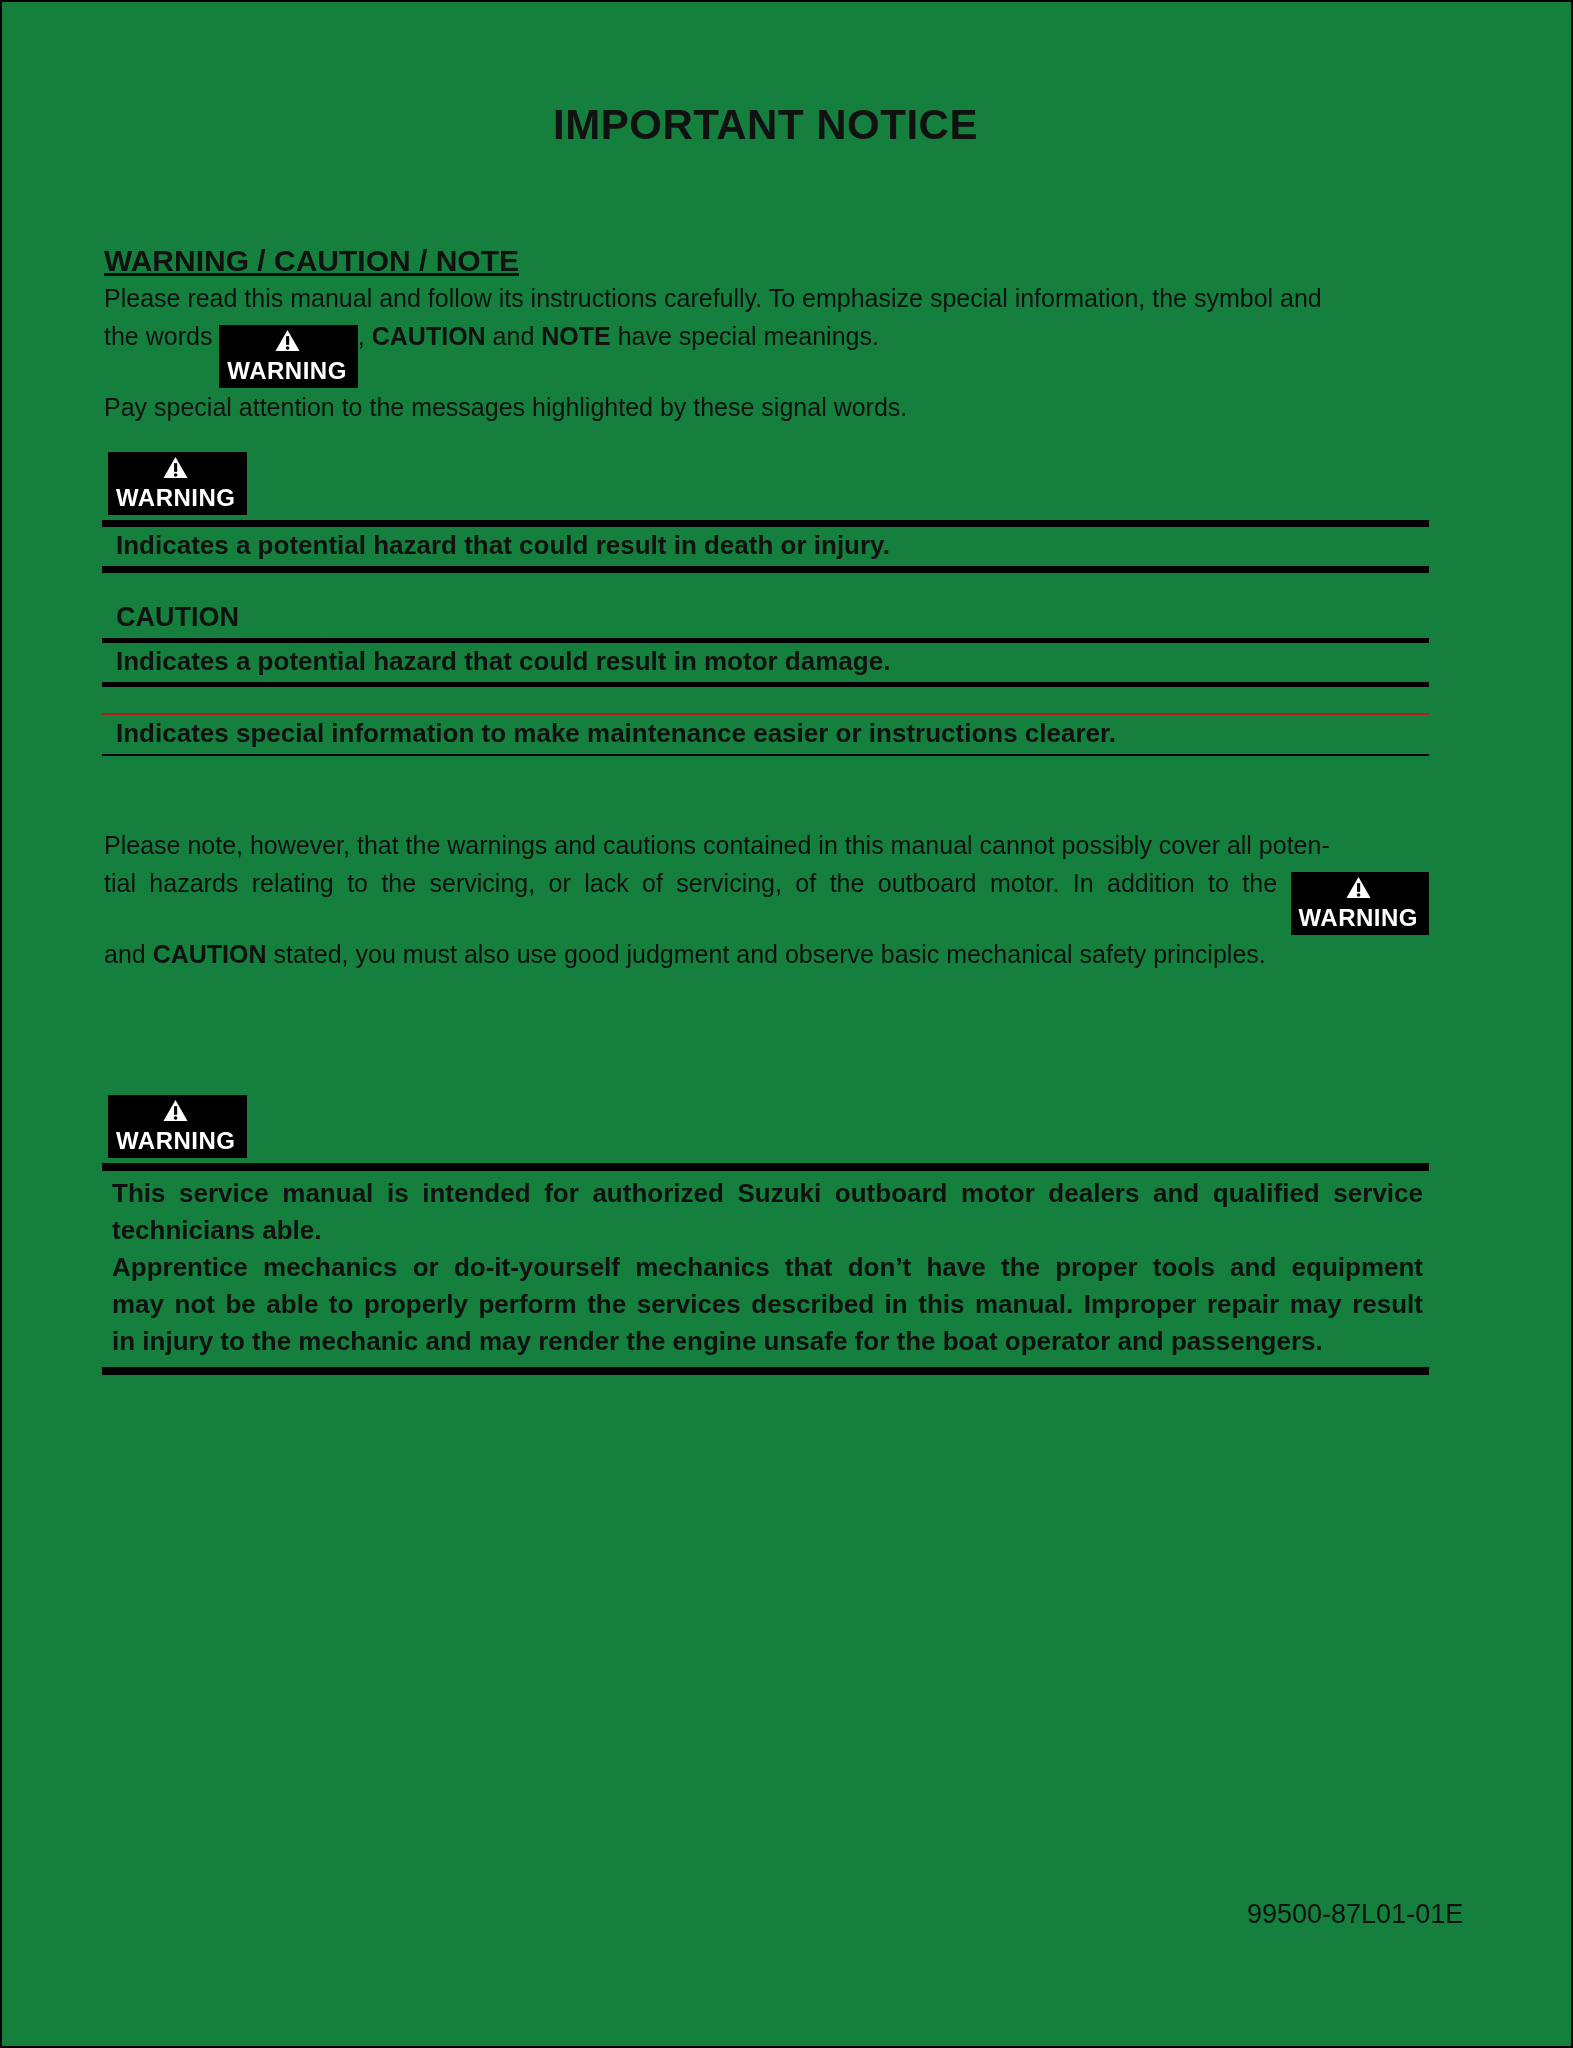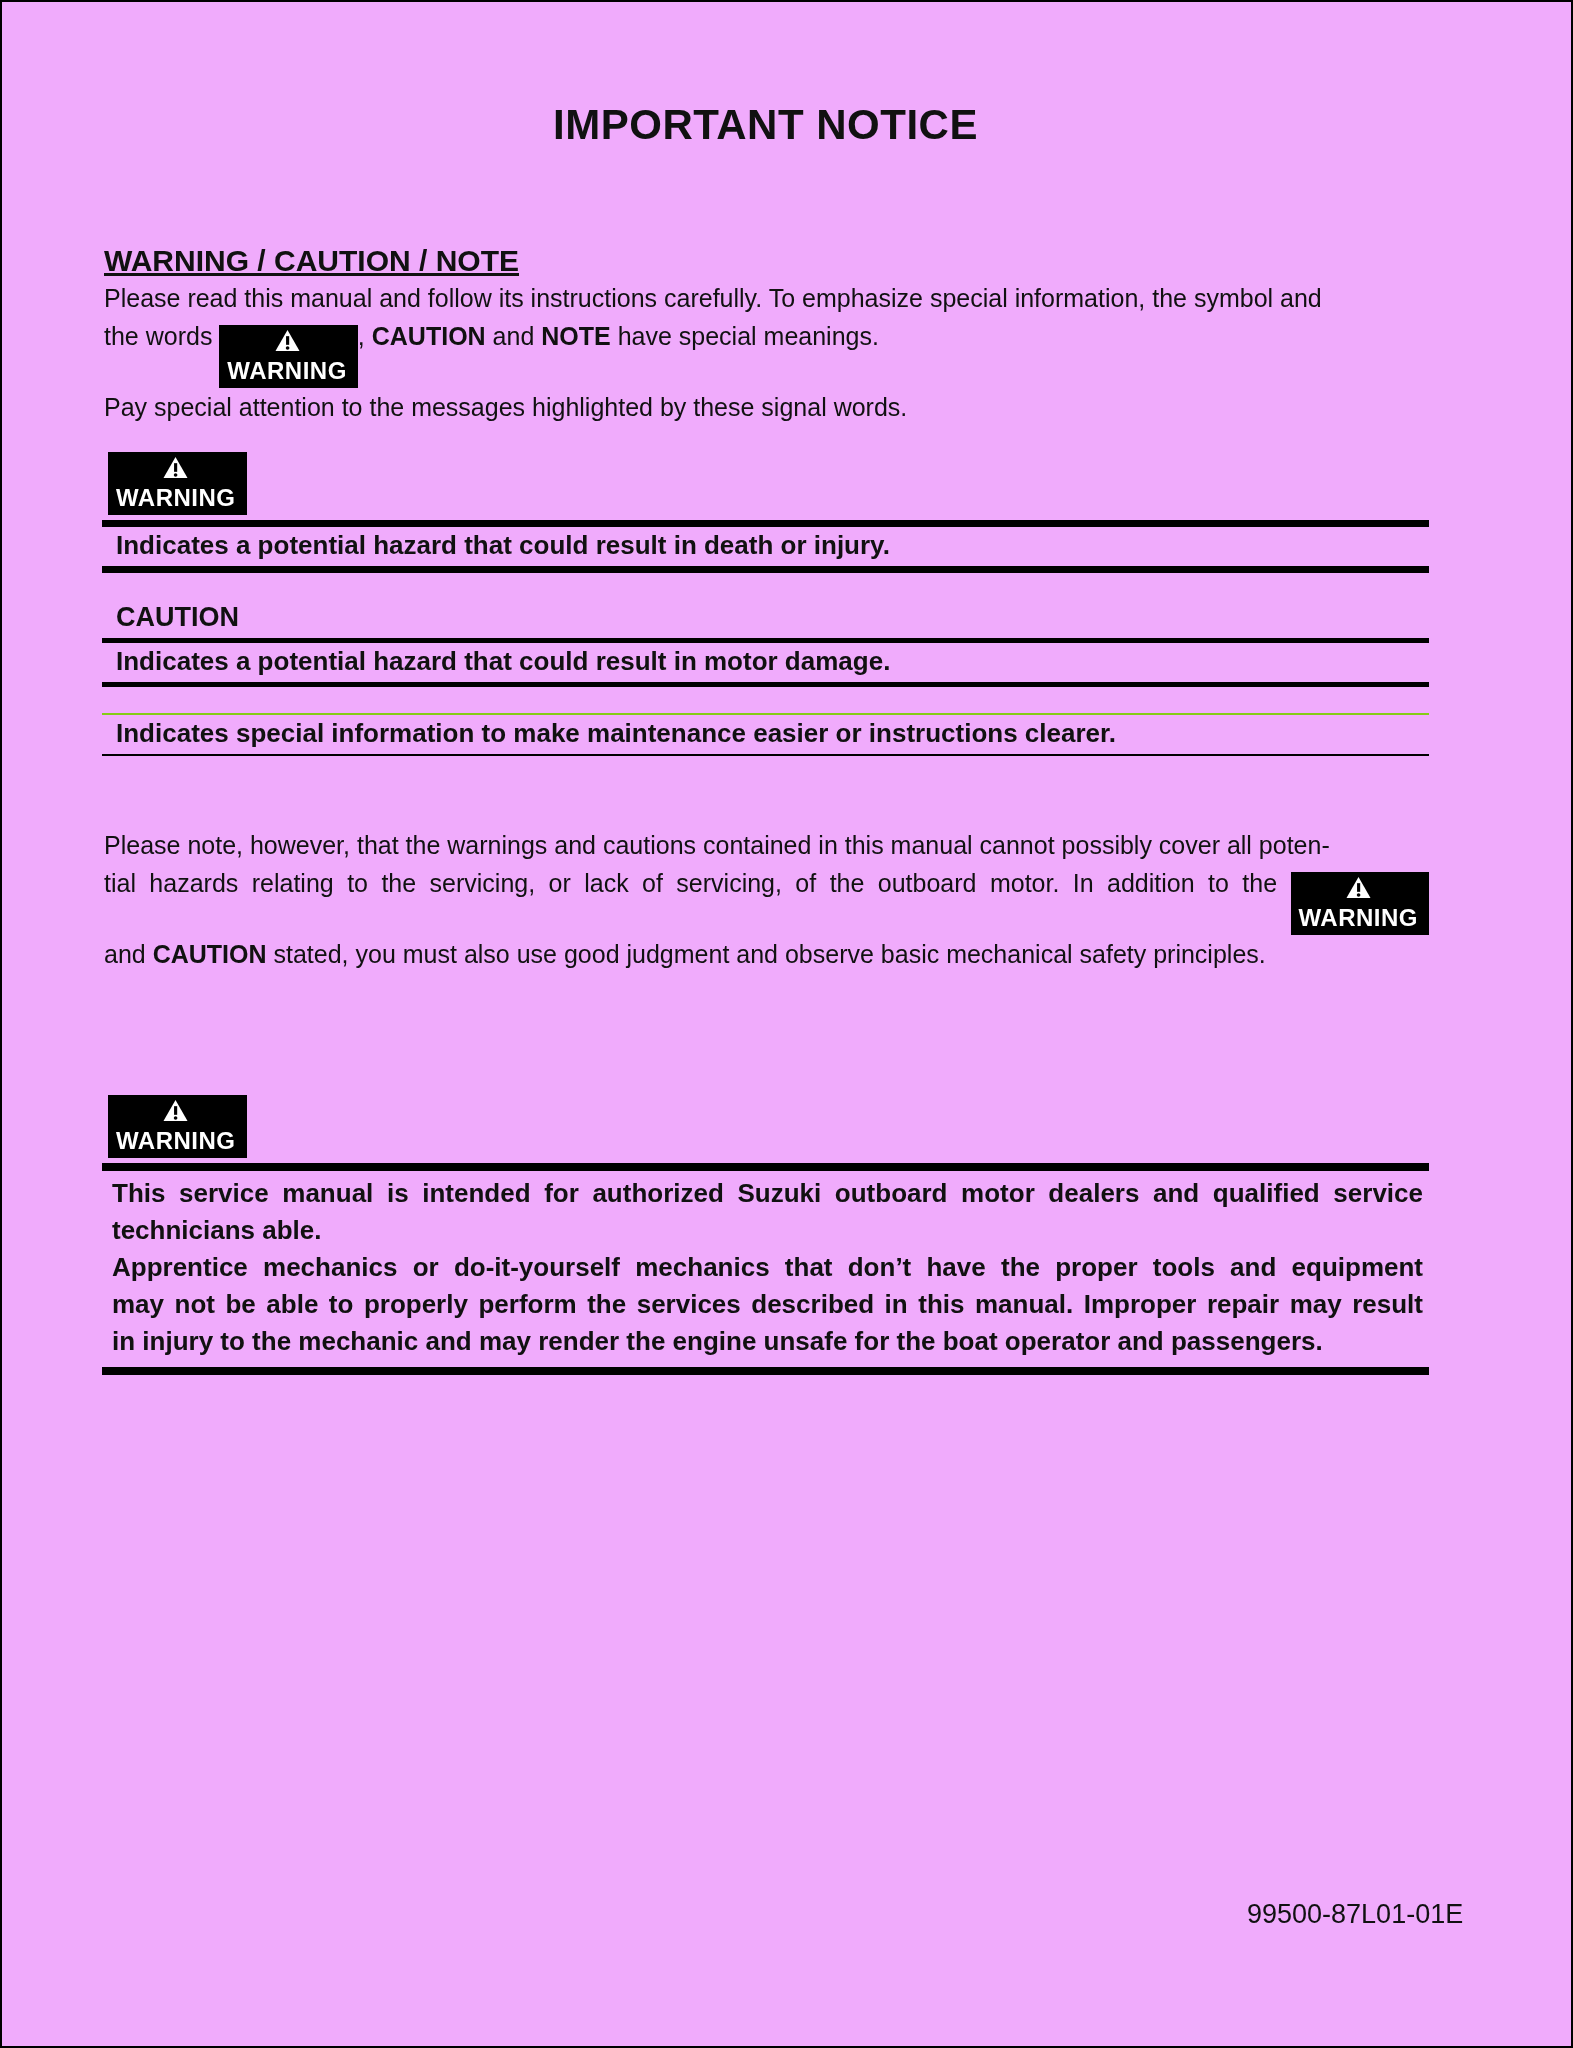--- a/index.html
+++ b/index.html
@@ -1,21 +1,21 @@
 <!DOCTYPE html>
 <html><head>
 <meta charset="utf-8">
 <style>
   html, body { margin: 0; padding: 0; background: #e8e8e8; }
   .page {
     position: relative;
     width: 1573px;
     height: 2048px;
     margin: 0 auto;
-    background: #f0abfc;
+    background: #15803d;
     border: 2px solid #000000;
     box-sizing: border-box;
     font-family: "Liberation Sans", "DejaVu Sans", sans-serif;
     color: #111111;
     overflow: hidden;
   }
   .content { padding: 0 142px 0 100px; }
 
   .title {
     margin-top: 100px;
@@ -69,21 +69,21 @@
     margin-bottom: 5px;
   }
   .rulebox {
     font-size: 26px;
     font-weight: bold;
     line-height: 30px;
     padding: 3px 8px 6px 14px;
   }
   .rulebox-heavy  { border-top: 7px solid #000; border-bottom: 7px solid #000; }
   .rulebox-medium { border-top: 5px solid #000; border-bottom: 5px solid #000; }
-  .rulebox-thin   { border-top: 2px solid #84cc16; border-bottom: 2px solid #000; }
+  .rulebox-thin   { border-top: 2px solid #b91c1c; border-bottom: 2px solid #000; }
   .sig-caution { margin-top: 28px; }
   .sig-note    { margin-top: 26px; }
 
   .body-para {
     margin-top: 70px;
     font-size: 25px;
     line-height: 38px;
     padding-left: 2px;
   }
   .jline { text-align: justify; text-align-last: justify; }

